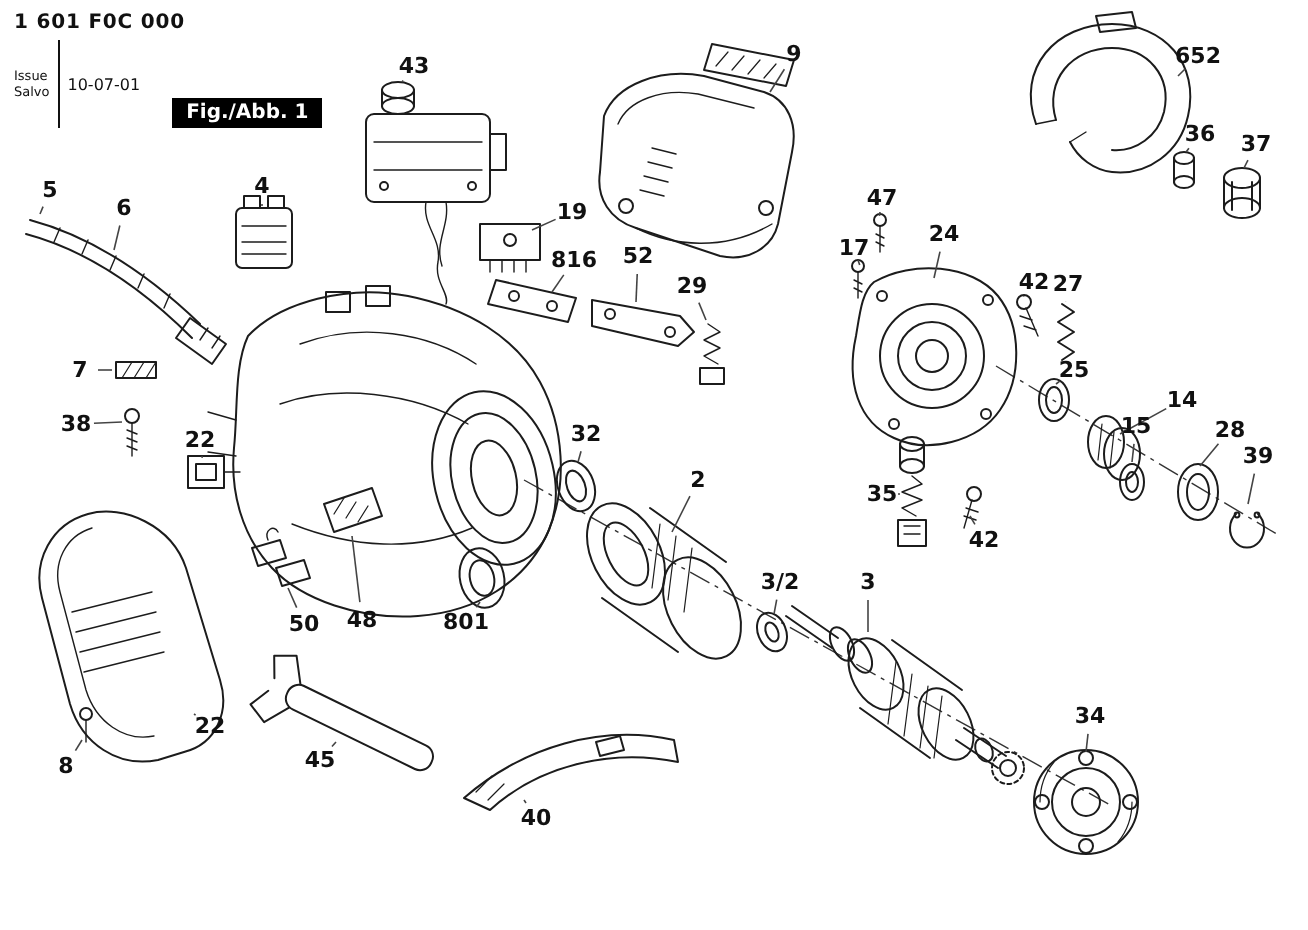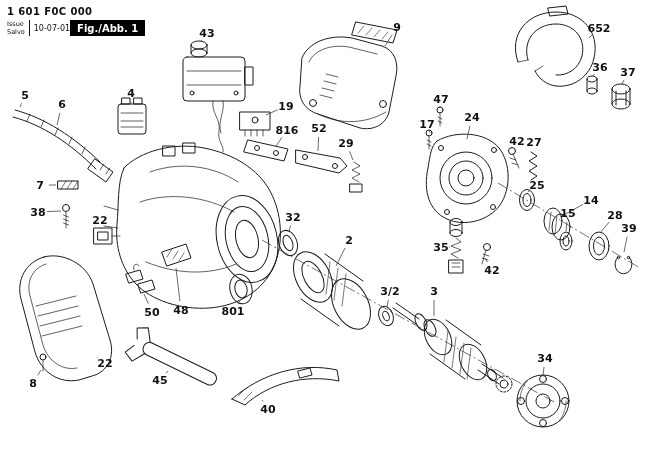--- a/index.html
+++ b/index.html
@@ -13,23 +13,23 @@
   }
   .diagram-svg{position:absolute;left:0;top:0;width:654px;height:465px;}
 
   
   .header{position:absolute;left:7px;top:6px;z-index:5;}
   .part-number{font-size:10px;font-weight:600;letter-spacing:.4px;}
   .meta-row{display:flex;align-items:stretch;margin-top:3px;}
   .issue-stand{display:flex;flex-direction:column;justify-content:center;
     font-size:6.5px;line-height:8px;padding-right:4px;}
   .meta-divider{width:1px;background:#111;margin:0 4px 0 0;}
-  .date{font-size:8px;display:flex;align-items:center;padding-right:0;}
+  .date{font-size:8px;display:flex;align-items:center;padding-right:16px;}
   .fig-box{background:#000;color:#fff;font-weight:bold;font-size:10px;
-    display:flex;align-items:center;padding:2px 7px;}
+    display:flex;align-items:center;padding:2px 7px;margin-top:29px;}
 
   
   .footer{position:absolute;left:7px;bottom:6px;z-index:5;
     font-size:6.5px;line-height:8px;}
 
   
   .ink{stroke:#1c1c1c;fill:none;stroke-width:1;stroke-linecap:round;stroke-linejoin:round;}
   .ink-thin{stroke-width:.7;}
   .hatch{stroke:#1c1c1c;stroke-width:.6;fill:none;}
   .axis{stroke:#333;stroke-width:.7;stroke-dasharray:11 3 2 3;fill:none;}

